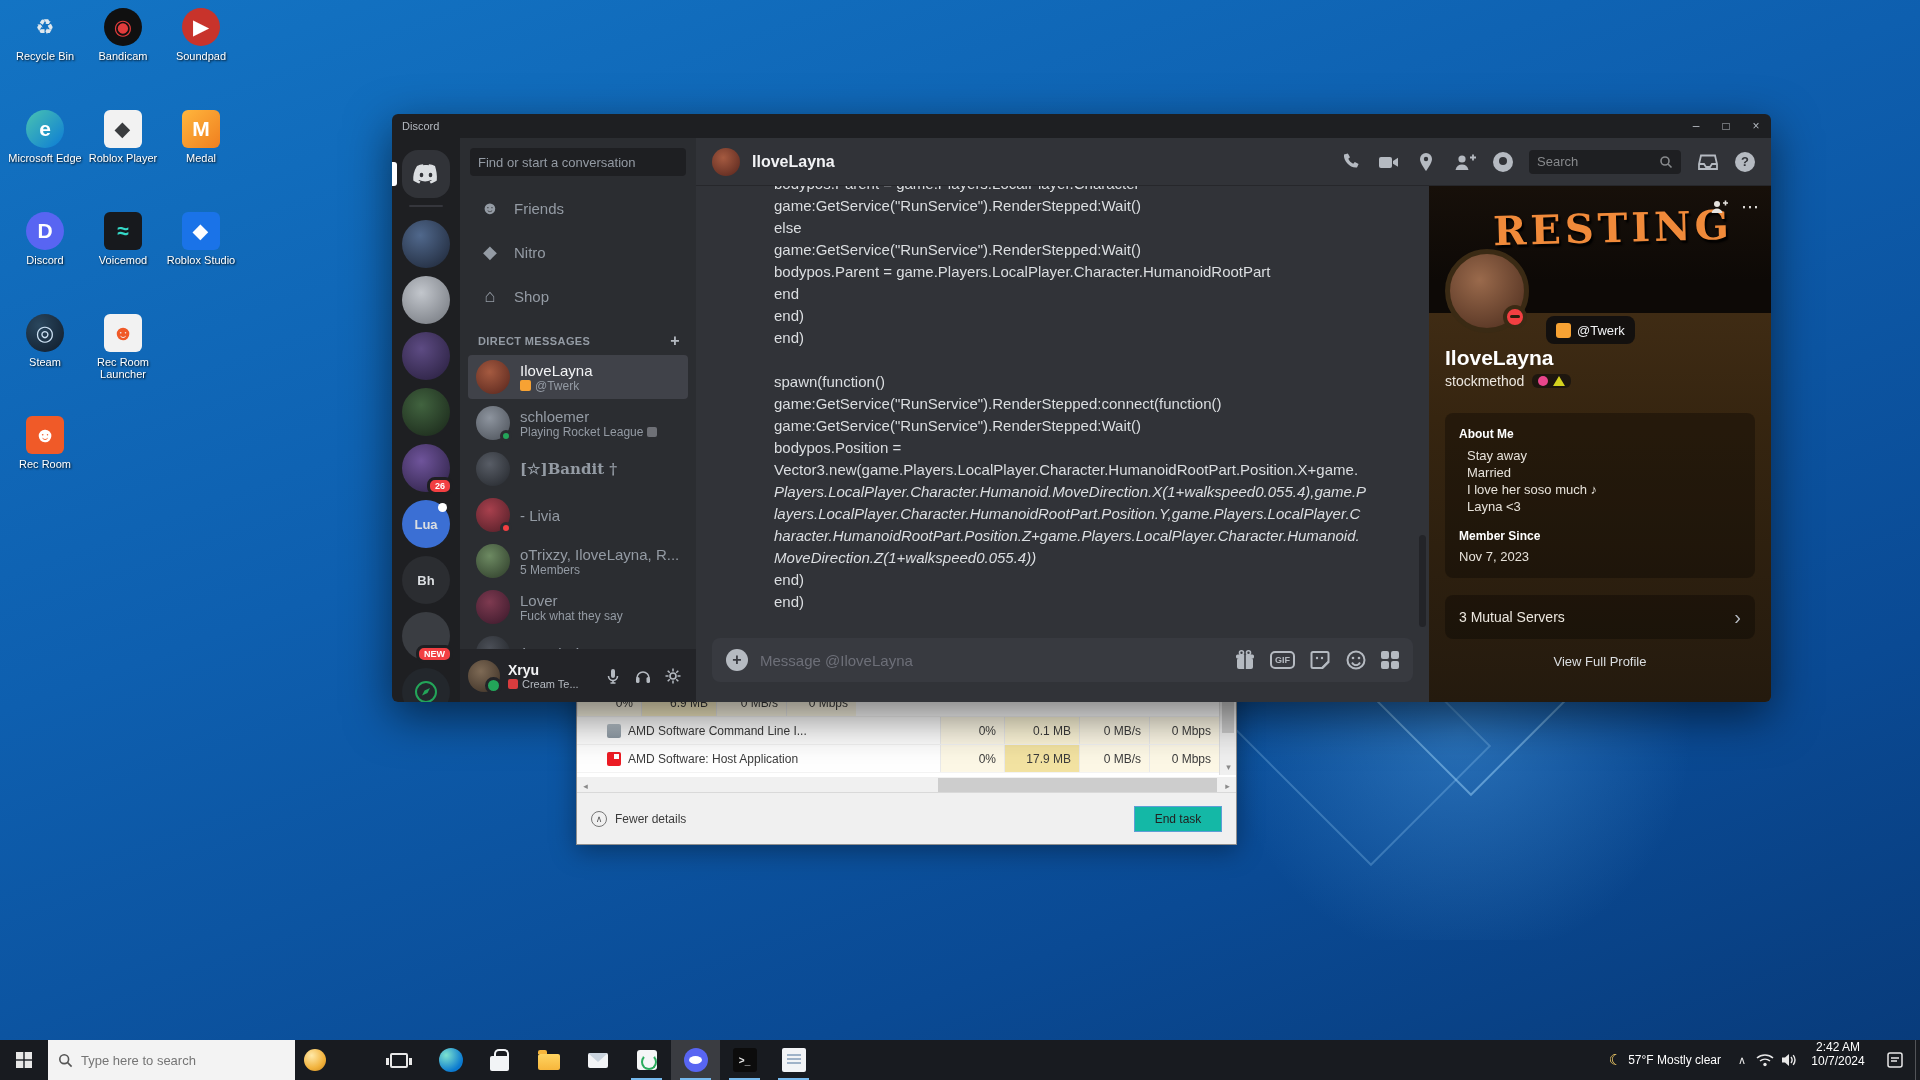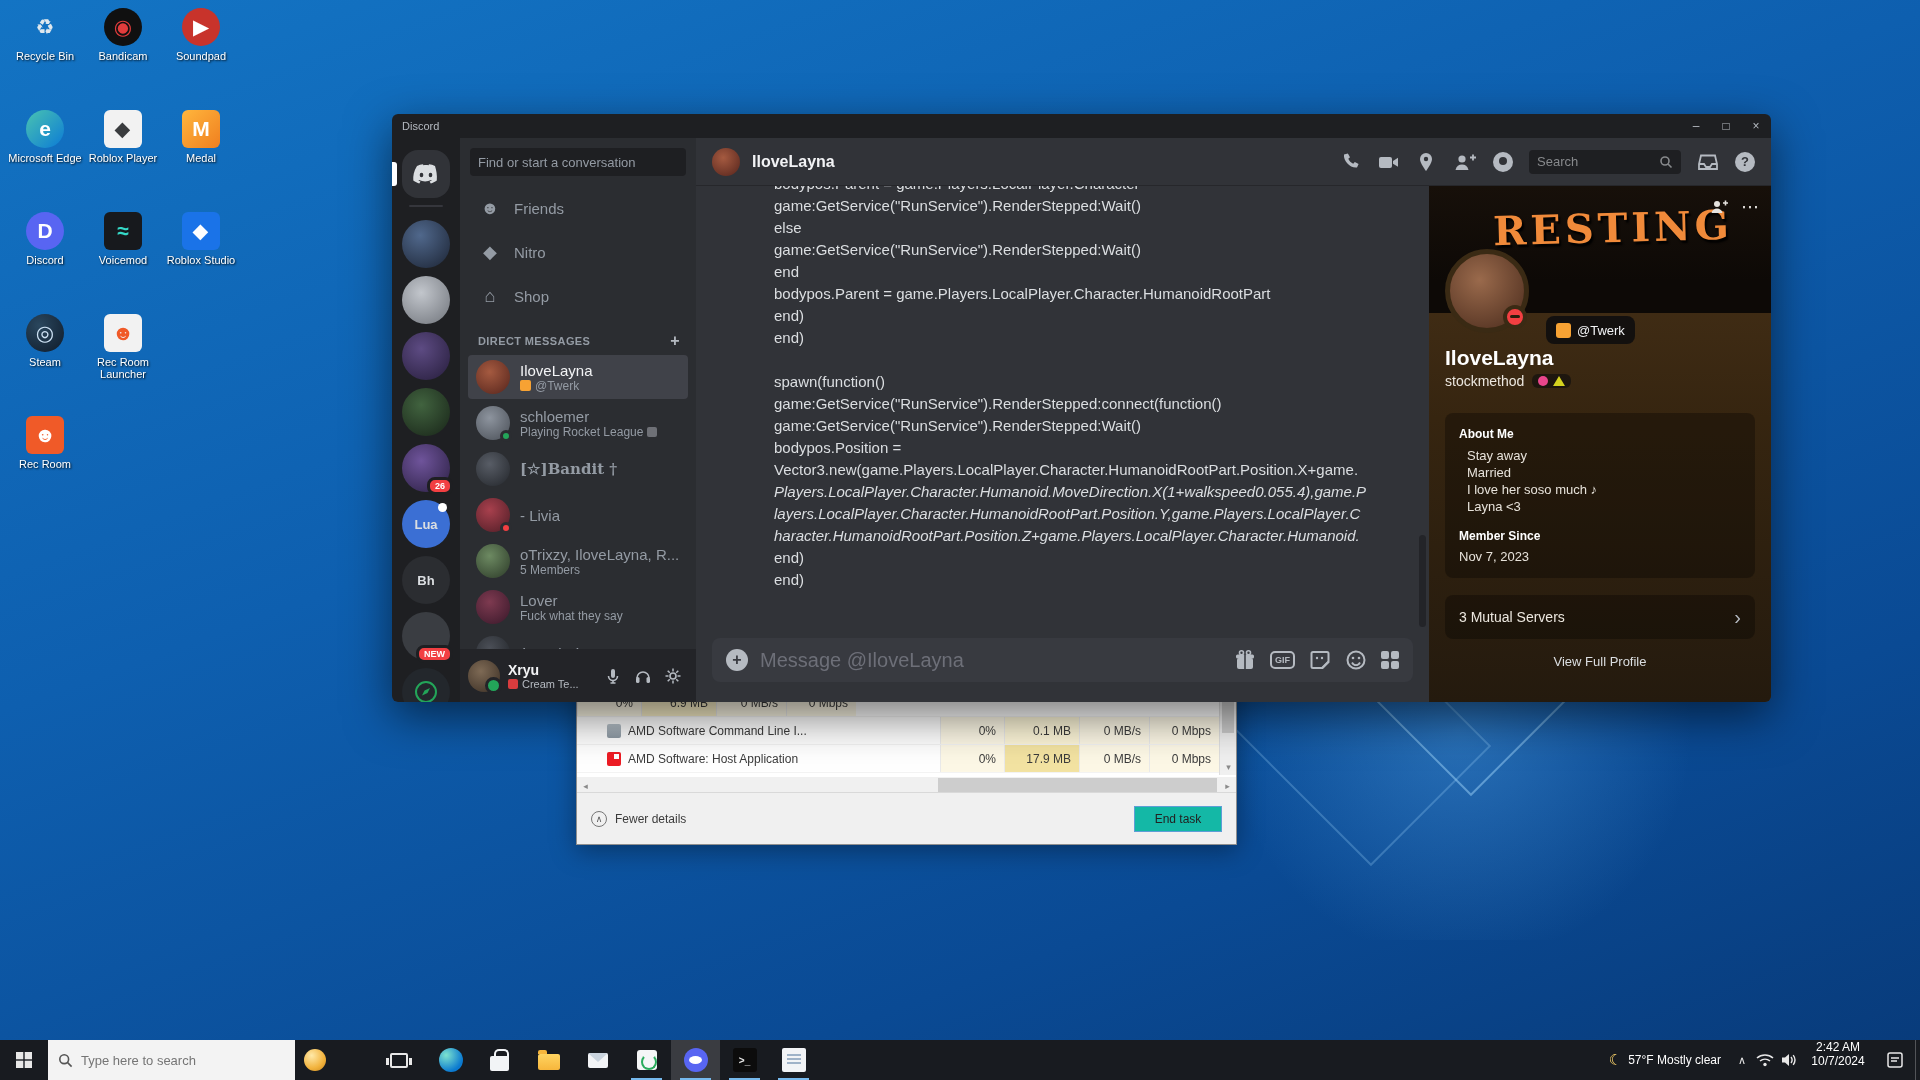--- a/index.html
+++ b/index.html
@@ -143,21 +143,21 @@
   .d-mainrow{flex:1;display:flex;min-height:0;}
   .d-chat{flex:1;display:flex;flex-direction:column;min-width:0;position:relative;}
   .msgs{flex:1;overflow:hidden;padding-left:78px;margin-top:-11px;}
   .line{height:22px;font-size:15px;color:#dbdee1;white-space:nowrap;overflow:hidden;}
   .line.it{font-style:italic;}
   .chat-sb{position:absolute;right:3px;top:349px;width:7px;height:92px;border-radius:4px;background:#232428;cursor:pointer;}
   .inputbar{flex:0 0 auto;height:44px;margin:0 16px 20px;background:#383a40;border-radius:8px;
     display:flex;align-items:center;padding:0 14px;gap:12px;}
   .plus-circle{width:22px;height:22px;border-radius:50%;background:#b5bac1;color:#383a40;font-weight:700;
     font-size:16px;display:flex;align-items:center;justify-content:center;cursor:pointer;flex:0 0 auto;}
-  .msg-input{flex:1;background:transparent;border:none;outline:none;color:#fde047;font-size:20px;
+  .msg-input{flex:1;background:transparent;border:none;outline:none;color:#fde047;font-size:15px;
     font-family:"Liberation Sans","DejaVu Sans",sans-serif;}
   .msg-input::placeholder{color:#6d6f78;}
   .in-icons{display:flex;align-items:center;gap:14px;}
   .gif-pill{border:2px solid #b5bac1;border-radius:5px;color:#b5bac1;font-size:9px;font-weight:700;
     padding:2px 3px;cursor:pointer;}
   .apps-grid{width:18px;height:18px;display:grid;grid-template-columns:8px 8px;grid-template-rows:8px 8px;gap:2px;cursor:pointer;}
   .apps-grid span{background:#b5bac1;border-radius:2px;}
 
   
   .d-profile{width:342px;flex:0 0 auto;position:relative;overflow:hidden;
@@ -694,24 +694,24 @@
           <div class="msgs">
 
               <div class="line">bodypos.Parent = game.Players.LocalPlayer.Character</div>
 
               <div class="line">game:GetService("RunService").RenderStepped:Wait()</div>
 
               <div class="line">else</div>
 
               <div class="line">game:GetService("RunService").RenderStepped:Wait()</div>
 
+              <div class="line">bodypos.Parent = game.Players.LocalPlayer.Character.HumanoidRootPart</div>
+
               <div class="line">end</div>
 
-              <div class="line">bodypos.Parent = game.Players.LocalPlayer.Character.HumanoidRootPart</div>
-
               <div class="line">end)</div>
 
               <div class="line">end)</div>
 
               <div class="line"></div>
 
               <div class="line">spawn(function()</div>
 
               <div class="line">game:GetService("RunService").RenderStepped:connect(function()</div>
 
@@ -720,20 +720,21 @@
               <div class="line">bodypos.Position =</div>
 
               <div class="line">Vector3.new(game.Players.LocalPlayer.Character.HumanoidRootPart.Position.X+game.</div>
 
               <div class="line it">Players.LocalPlayer.Character.Humanoid.MoveDirection.X(1+walkspeed0.055.4),game.P</div>
 
               <div class="line it">layers.LocalPlayer.Character.HumanoidRootPart.Position.Y,game.Players.LocalPlayer.C</div>
 
               <div class="line it">haracter.HumanoidRootPart.Position.Z+game.Players.LocalPlayer.Character.Humanoid.</div>
 
+              <div class="line it">MoveDirection.Z(1+walkspeed0.055.4))</div>
 
               <div class="line">end)</div>
 
               <div class="line">end)</div>
             </div>
           <div class="chat-sb"></div>
           <div class="inputbar">
             <span class="plus-circle">+</span>
             <input class="msg-input" placeholder="Message @IloveLayna" style="">
             <div class="in-icons">

